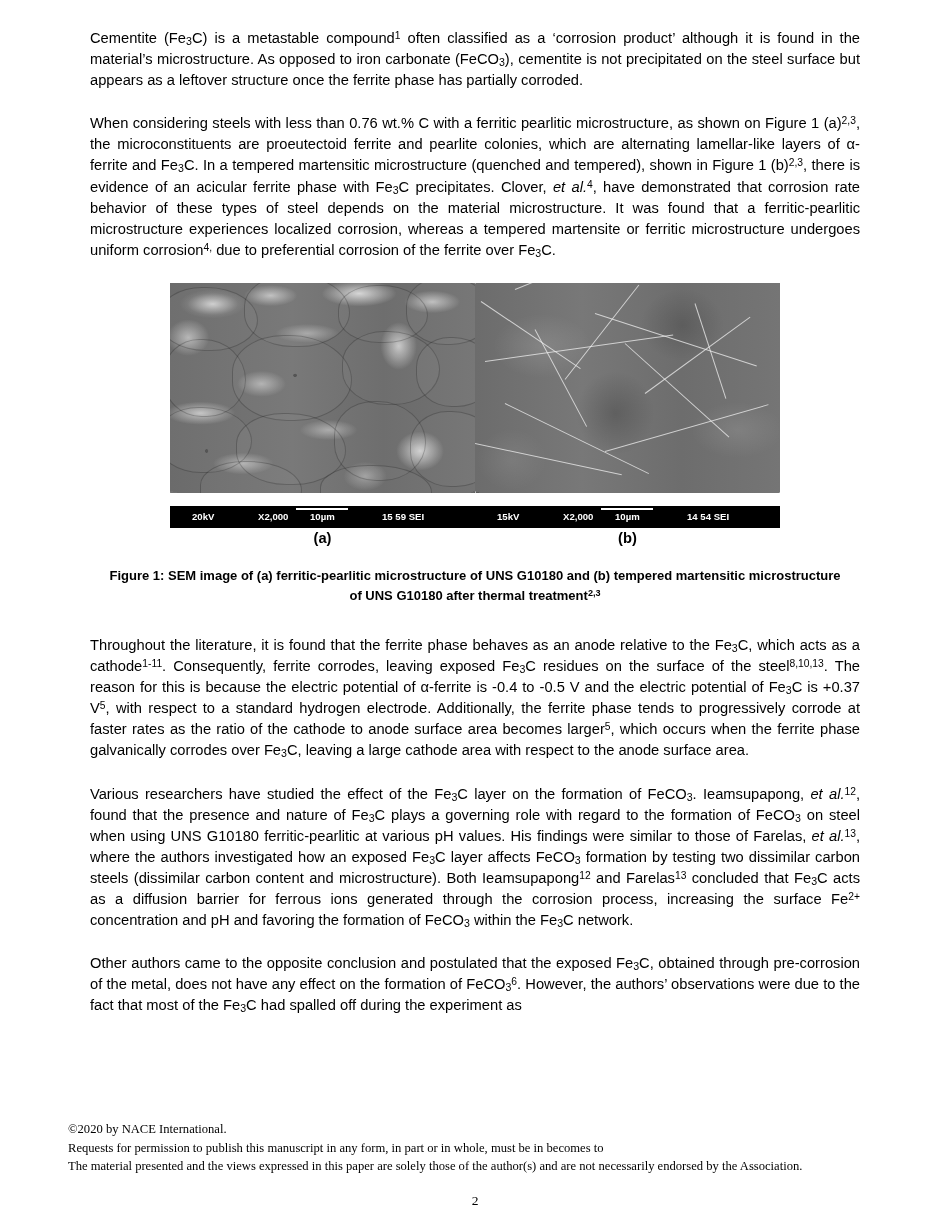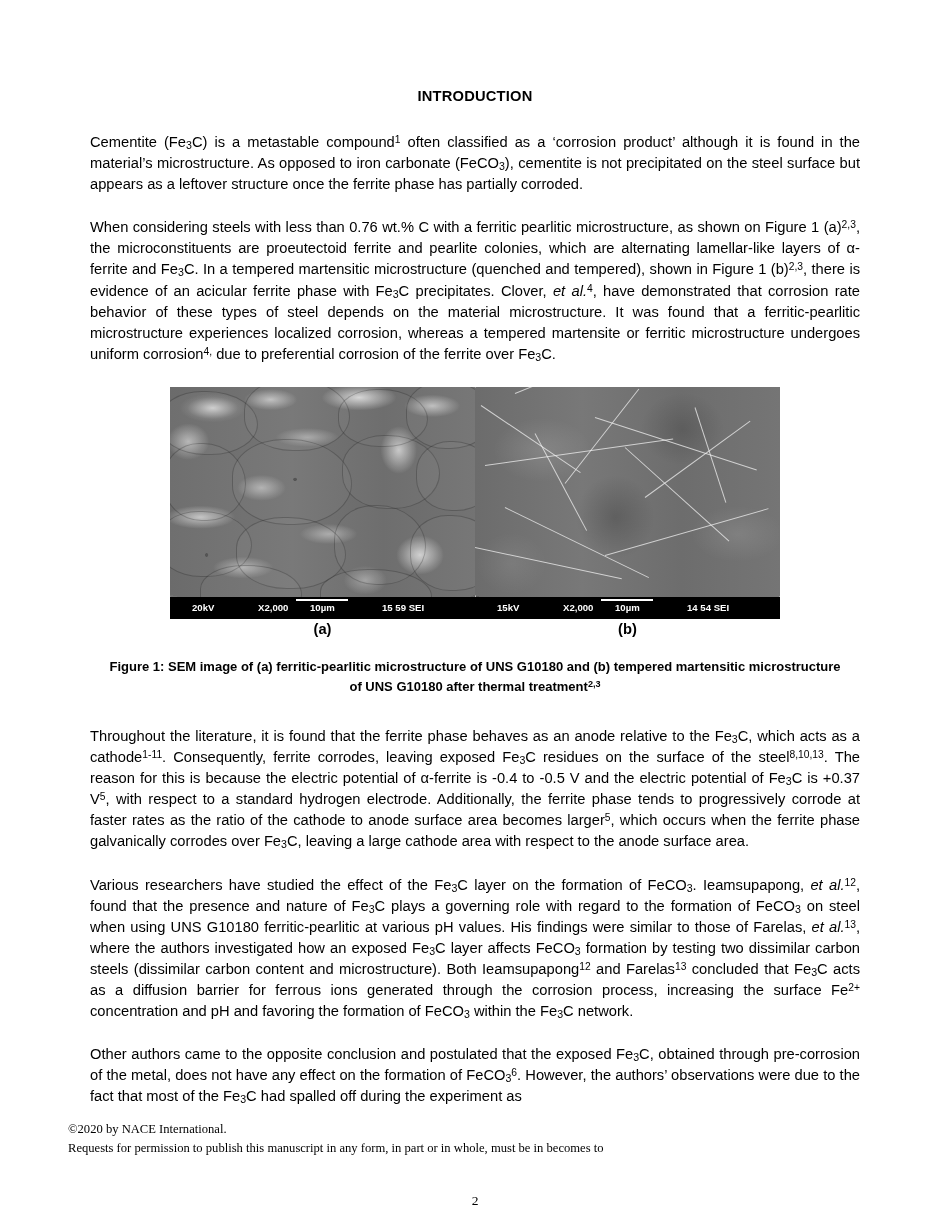--- a/index.html
+++ b/index.html
@@ -135,20 +135,21 @@
     background: rgba(240,240,240,.75);
     height: 1px;
     transform-origin: left center;
   }
 
   
   .sem-bar {
     display: flex;
     width: 610px;
     height: 23px;
+    margin-top: 13px;
   }
   .sem-bar-half {
     position: relative;
     width: 305px;
     height: 22px;
     background: #000000;
     color: #ffffff;
     font-size: 9.6px;
     font-weight: bold;
     font-family: "Liberation Sans", sans-serif;
@@ -211,21 +212,20 @@
     font-size: 13.5px;
   }
 </style>
 </head>
 <body>
 
 <div class="page">
 
   <div class="content">
 
-    <h1 class="section-title">INTRODUCTION</h1>
 
     <div class="gap-lg"></div>
 
     <p class="body"><span>Cementite (Fe</span><sub>3</sub><span>C) is a metastable compound</span><sup>1</sup><span> often classified as a ‘corrosion product’ although it is found in the material’s microstructure. As opposed to iron carbonate (FeCO</span><sub>3</sub><span>), cementite is not precipitated on the steel surface but appears as a leftover structure once the ferrite phase has partially corroded.</span></p>
 
     <div class="gap-md"></div>
 
     <p class="body"><span>When considering steels with less than 0.76 wt.% C with a ferritic pearlitic microstructure, as shown on Figure 1 (a)</span><sup>2,3</sup><span>, the microconstituents are proeutectoid ferrite and pearlite colonies, which are alternating lamellar-like layers of α-ferrite and Fe</span><sub>3</sub><span>C. In a tempered martensitic microstructure (quenched and tempered), shown in Figure 1 (b)</span><sup>2,3</sup><span>, there is evidence of an acicular ferrite phase with Fe</span><sub>3</sub><span>C precipitates. Clover, </span><i>et al.</i><sup>4</sup><span>, have demonstrated that corrosion rate behavior of these types of steel depends on the material microstructure. It was found that a ferritic-pearlitic microstructure experiences localized corrosion, whereas a tempered martensite or ferritic microstructure undergoes uniform corrosion</span><sup>4,</sup><span> due to preferential corrosion of the ferrite over Fe</span><sub>3</sub><span>C.</span></p>
 
     <div class="figure-wrap">
@@ -306,17 +306,18 @@
 
     <div class="gap-md"></div>
 
     <p class="body"><span>Other authors came to the opposite conclusion and postulated that the exposed Fe</span><sub>3</sub><span>C, obtained through pre-corrosion of the metal, does not have any effect on the formation of FeCO</span><sub>3</sub><sup>6</sup><span>. However, the authors’ observations were due to the fact that most of the Fe</span><sub>3</sub><span>C had spalled off during the experiment as</span></p>
 
   </div>
 
   <div class="footer">
     <div>©2020 by NACE International.</div>
     <div>Requests for permission to publish this manuscript in any form, in part or in whole, must be in becomes to</div>
+    <div>The material presented and the views expressed in this paper are solely those of the author(s) and are not necessarily endorsed by the Association.</div>
   </div>
 
   <div class="page-number">2</div>
 
 </div>
 
 </body></html>

